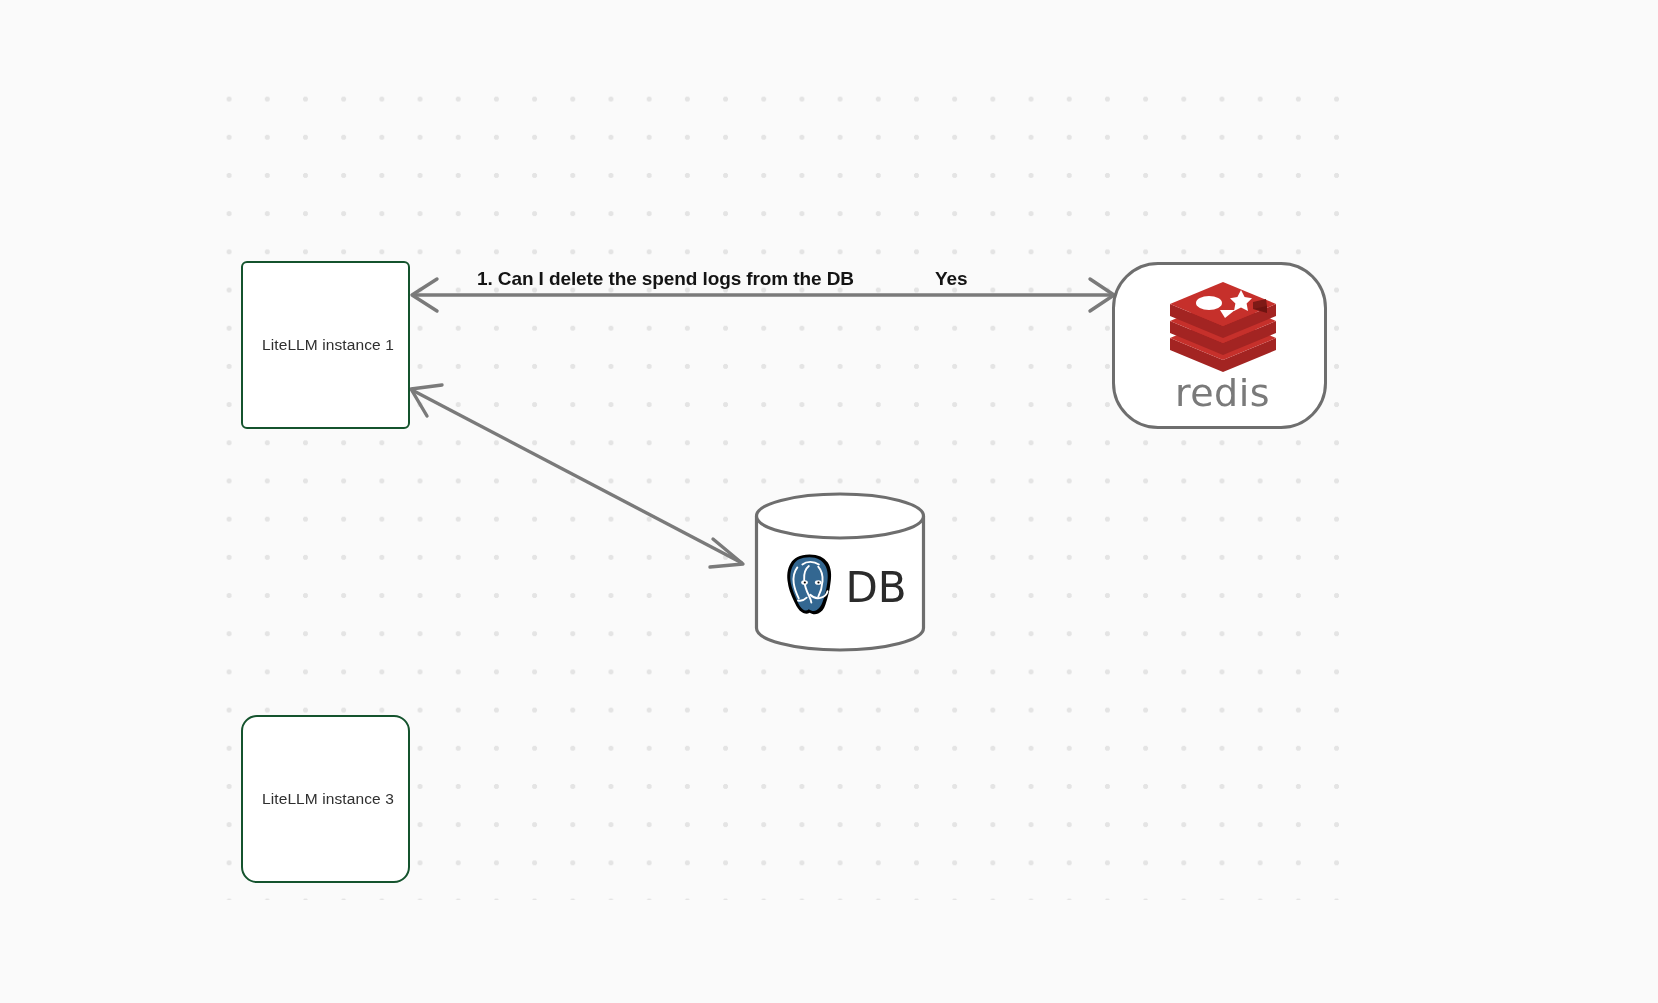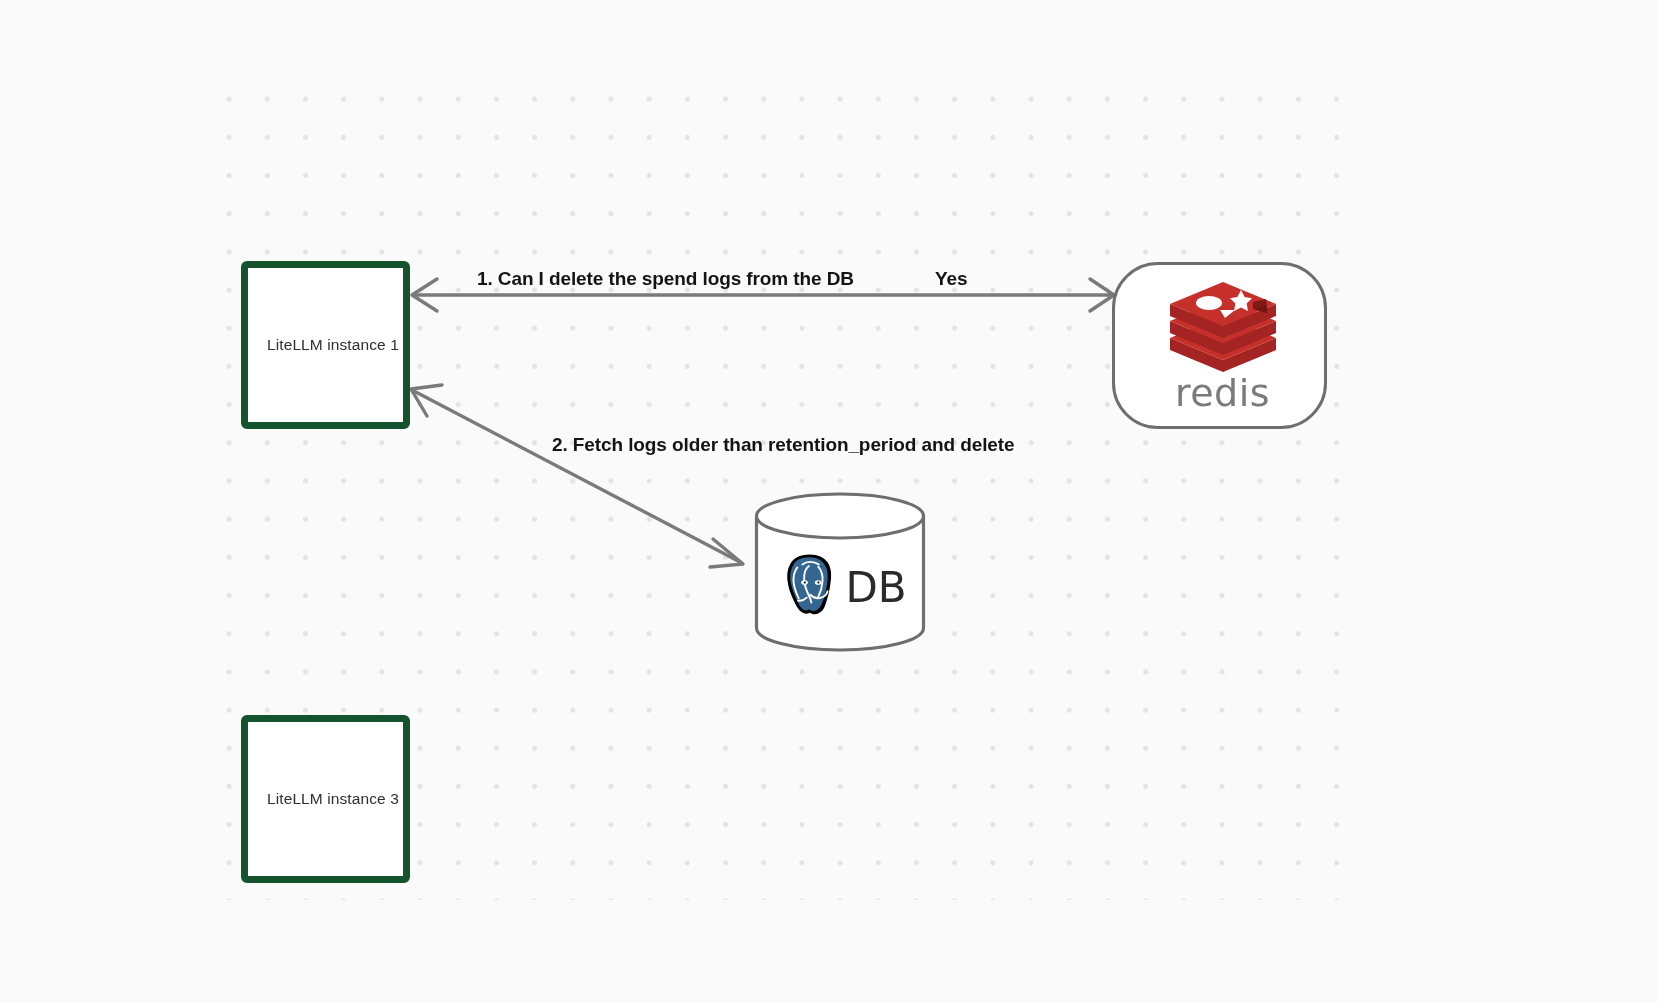--- a/index.html
+++ b/index.html
@@ -25,38 +25,38 @@
     background-image: radial-gradient(circle, #e4e4e4 2.6px, rgba(0,0,0,0) 2.8px);
     background-size: 38.2px 38.2px;
     background-position: 6px 6px;
     pointer-events: none;
   }
 
   
   .node-box {
     position: absolute;
     background: #ffffff;
-    border: 7px solid #14532d;
+    border: 2px solid #14532d;
     border-radius: 6px;
     box-sizing: border-box;
     display: flex;
     align-items: center;
     justify-content: flex-start;
   }
   .node-box .node-label {
     font-size: 15.5px;
     color: #2f2f2f;
     padding-left: 19px;
     letter-spacing: 0.1px;
     white-space: nowrap;
   }
 
   #node-litellm-1 { left: 241px; top: 261px; width: 169px; height: 168px; }
   #node-litellm-2 { left: 241px; top: 488px; width: 169px; height: 168px; }
-  #node-litellm-3 { left: 241px; top: 715px; width: 169px; height: 168px; }
+  #node-litellm-3 { left: 241px; top: 715px; width: 169px; height: 168px; border-radius: 16px; }
 
   
   #node-redis {
     position: absolute;
     left: 1112px;
     top: 262px;
     width: 215px;
     height: 167px;
     background: #ffffff;
     border: 3px solid #6e6e6e;
@@ -157,21 +157,20 @@
       <polyline points="442,385 411,389 427,416" fill="none" stroke="#7a7a7a" stroke-width="3.4" stroke-linecap="round" stroke-linejoin="round"></polyline>
 
       <polyline points="713,539 743,564 710,567" fill="none" stroke="#7a7a7a" stroke-width="3.4" stroke-linecap="round" stroke-linejoin="round"></polyline>
     </g>
   </svg>
 
   <div class="edge-label" id="edge-label-1">1.  Can I delete the spend logs from the DB</div>
 
   <div class="edge-label" id="edge-label-1-yes">Yes</div>
 
-  <div class="edge-label" id="edge-label-2">2.  Fetch logs older than retention_period and delete</div>
 
   <div class="node-box" id="node-litellm-1">
     <span class="node-label">LiteLLM instance 1</span>
   </div>
 
 
   <div class="node-box" id="node-litellm-3">
     <span class="node-label">LiteLLM instance 3</span>
   </div>
 

